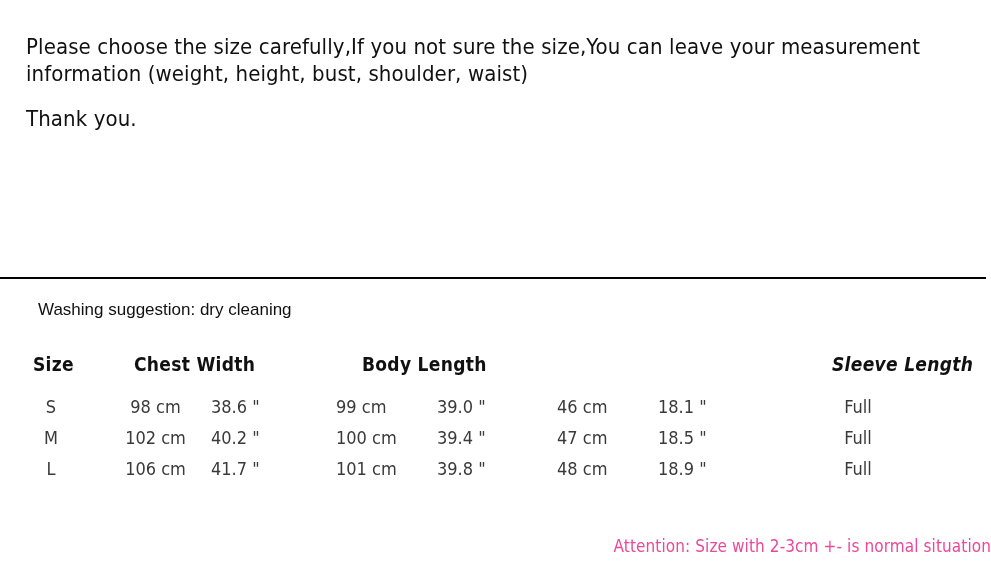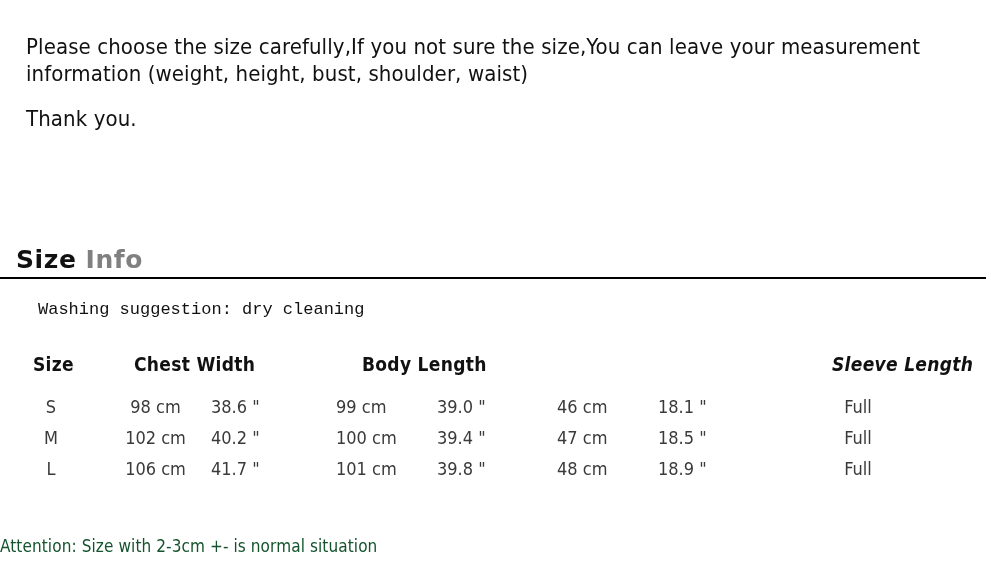--- a/index.html
+++ b/index.html
@@ -65,21 +65,21 @@
     width: 986px;
     height: 2px;
     background: #000000;
   }
 
   
   .washing {
     position: absolute;
     left: 38px;
     top: 299px;
-    font-family: Liberation Mono, monospace;
+    font-family: Liberation Sans, sans-serif;
     font-size: 17px;
     line-height: 22px;
     color: #111111;
     white-space: nowrap;
   }
 
   
   .table {
     position: absolute;
     left: 0px;
@@ -129,41 +129,38 @@
   .c-shldr-cm  { left: 557px; width: 91px;  text-align: left; }
   .c-shldr-in  { left: 658px; width: 72px;  text-align: left; }
   .c-sleeve    { left: 808px; width: 100px; text-align: center; }
 
   
   .attention {
     position: absolute;
     left: 0;
     right: 0;
     top: 536px;
-    text-align: left;
+    text-align: right;
     font-family: "DejaVu Sans Condensed", "Liberation Sans Narrow", "Liberation Sans", sans-serif;
     font-size: 17px;
     font-weight: normal;
-    color: #14532d;
+    color: #ec4899;
     letter-spacing: 0.1px;
   }
 </style>
 </head>
 <body>
 
 <div class="page">
 
   <div class="intro">
     <p class="tight">Please choose the size carefully,If you not sure the size,You can leave your measurement information (weight, height, bust, shoulder, waist)</p>
     <p>Thank you.</p>
   </div>
 
-  <div class="heading">
-    <span class="word-dark">Size</span><span class="word-gray">Info</span>
-  </div>
   <div class="rule"></div>
 
   <div class="washing">Washing suggestion: dry cleaning</div>
 
   <div class="table">
 
     <div class="row header">
       <span class="cell hdr c-size-h">Size</span>
       <span class="cell hdr c-chest-h">Chest Width</span>
       <span class="cell hdr c-body-h">Body Length</span>

